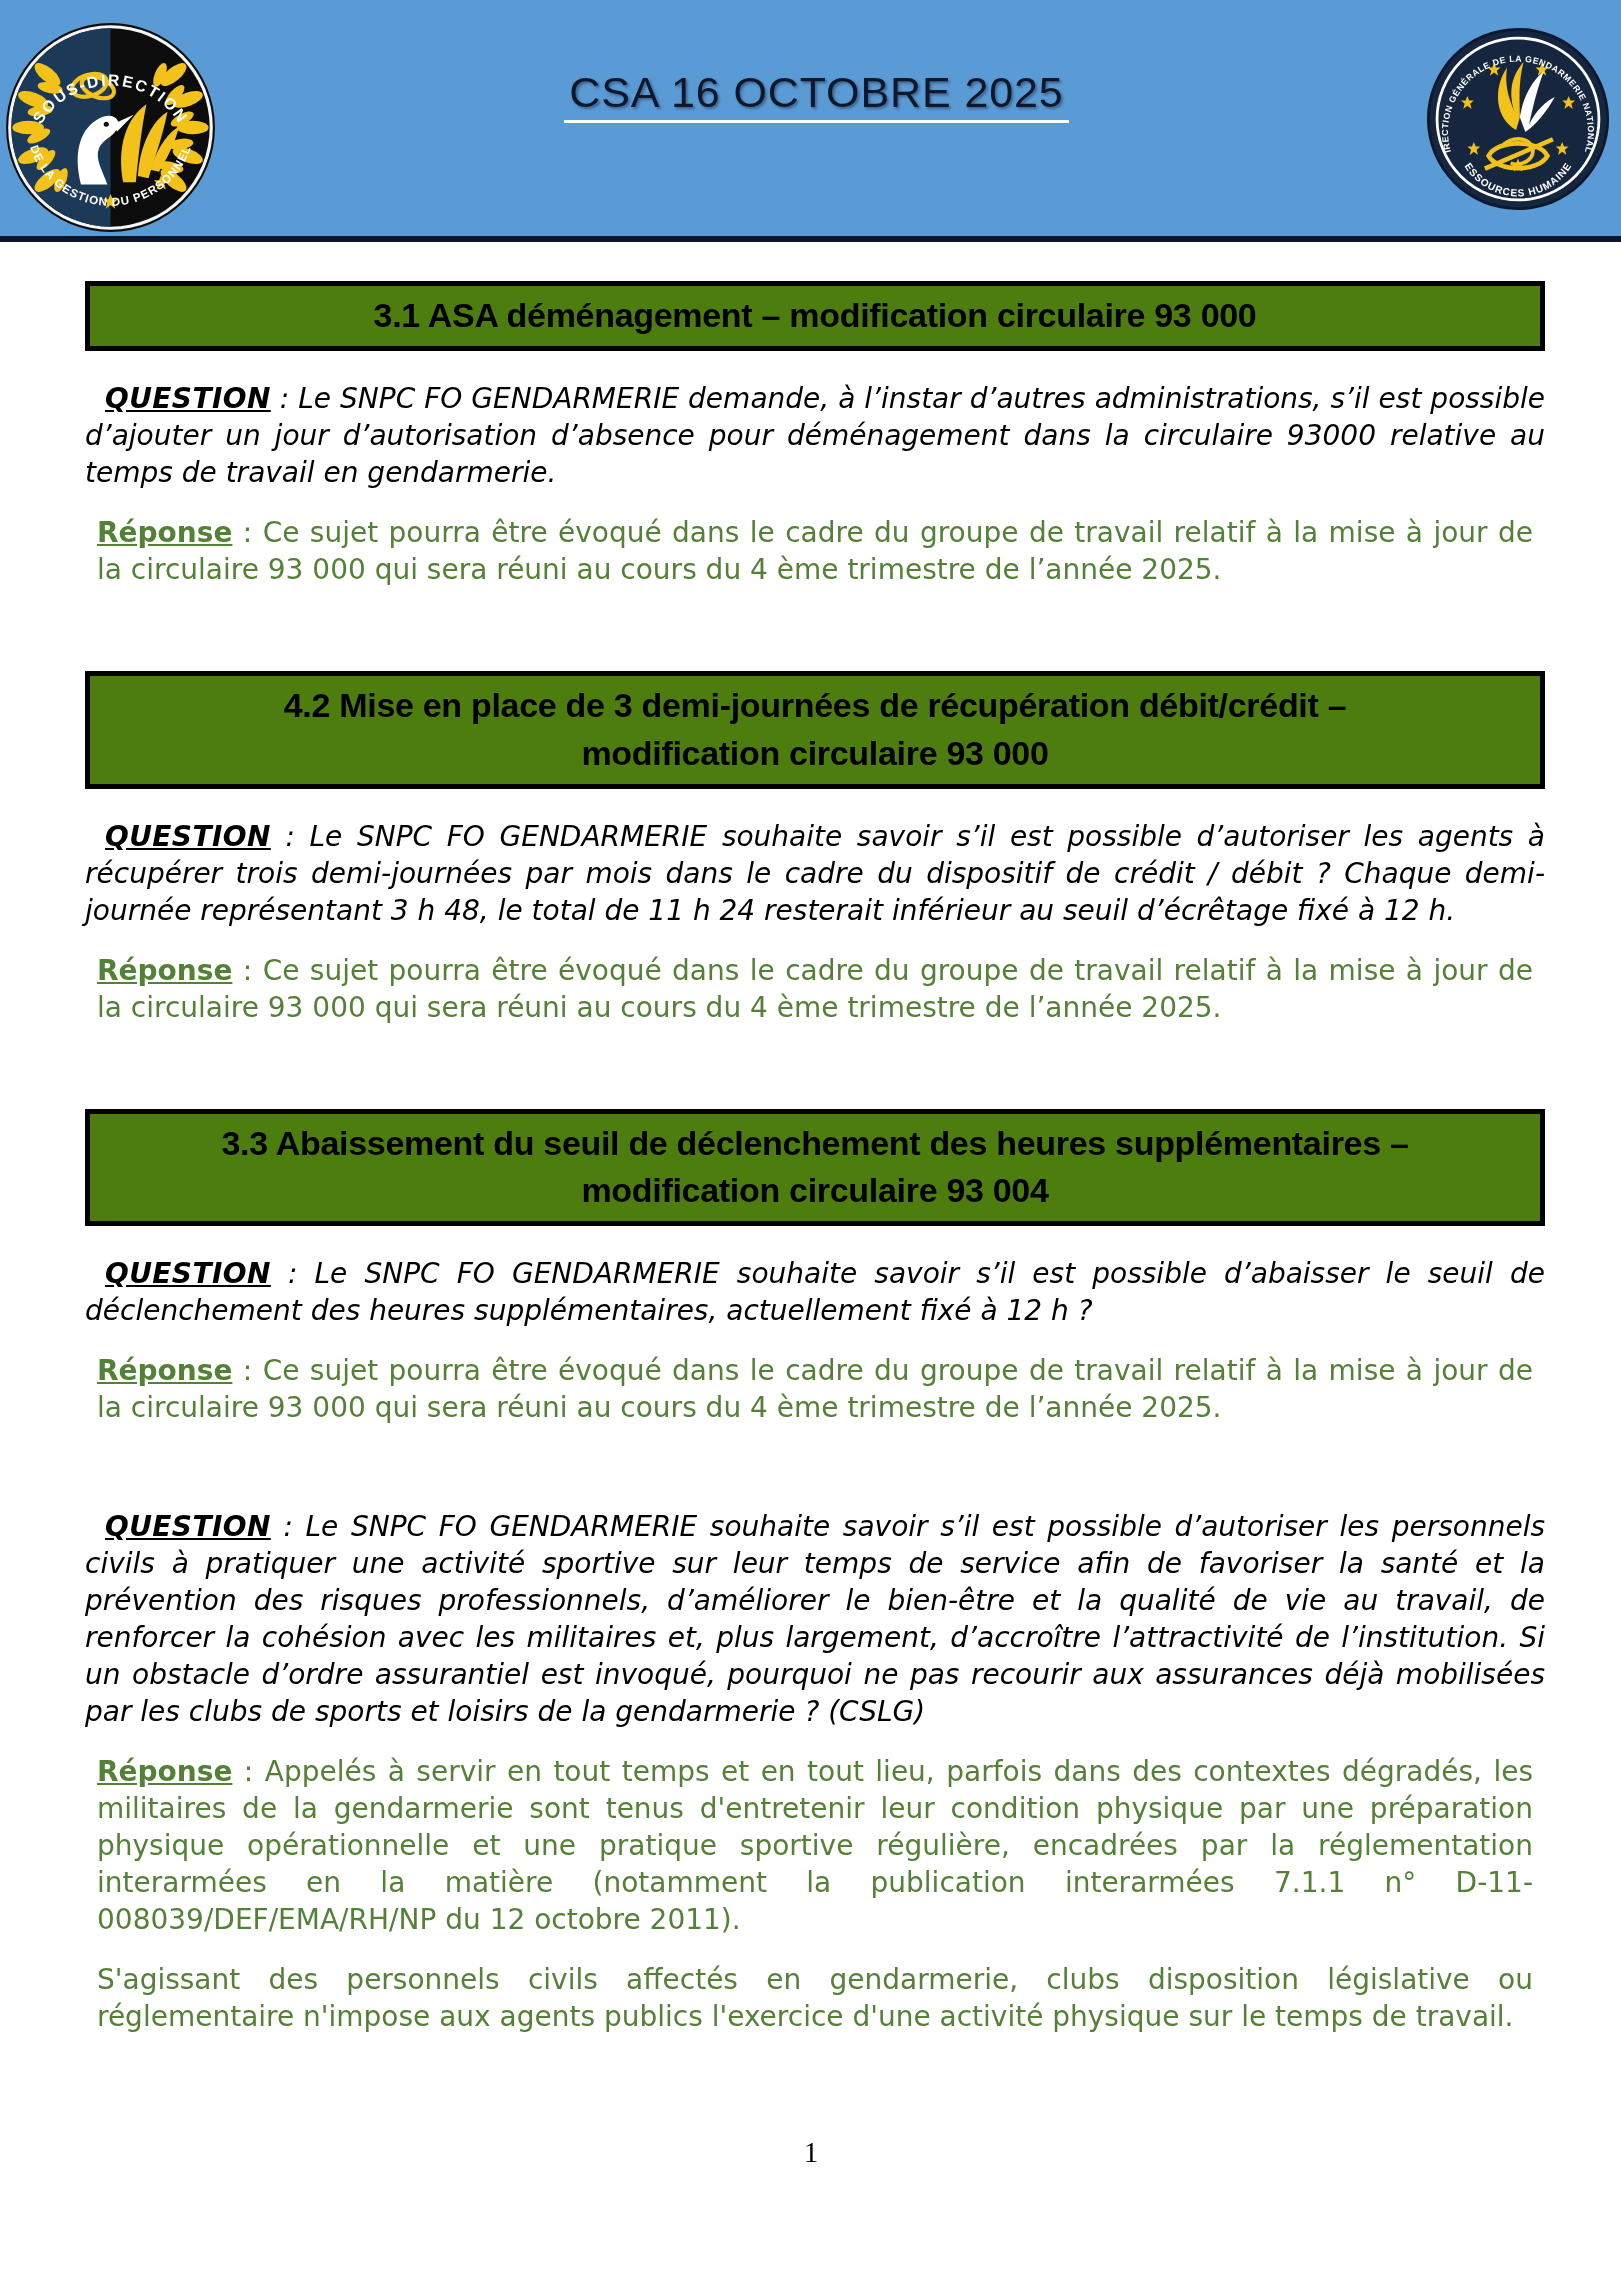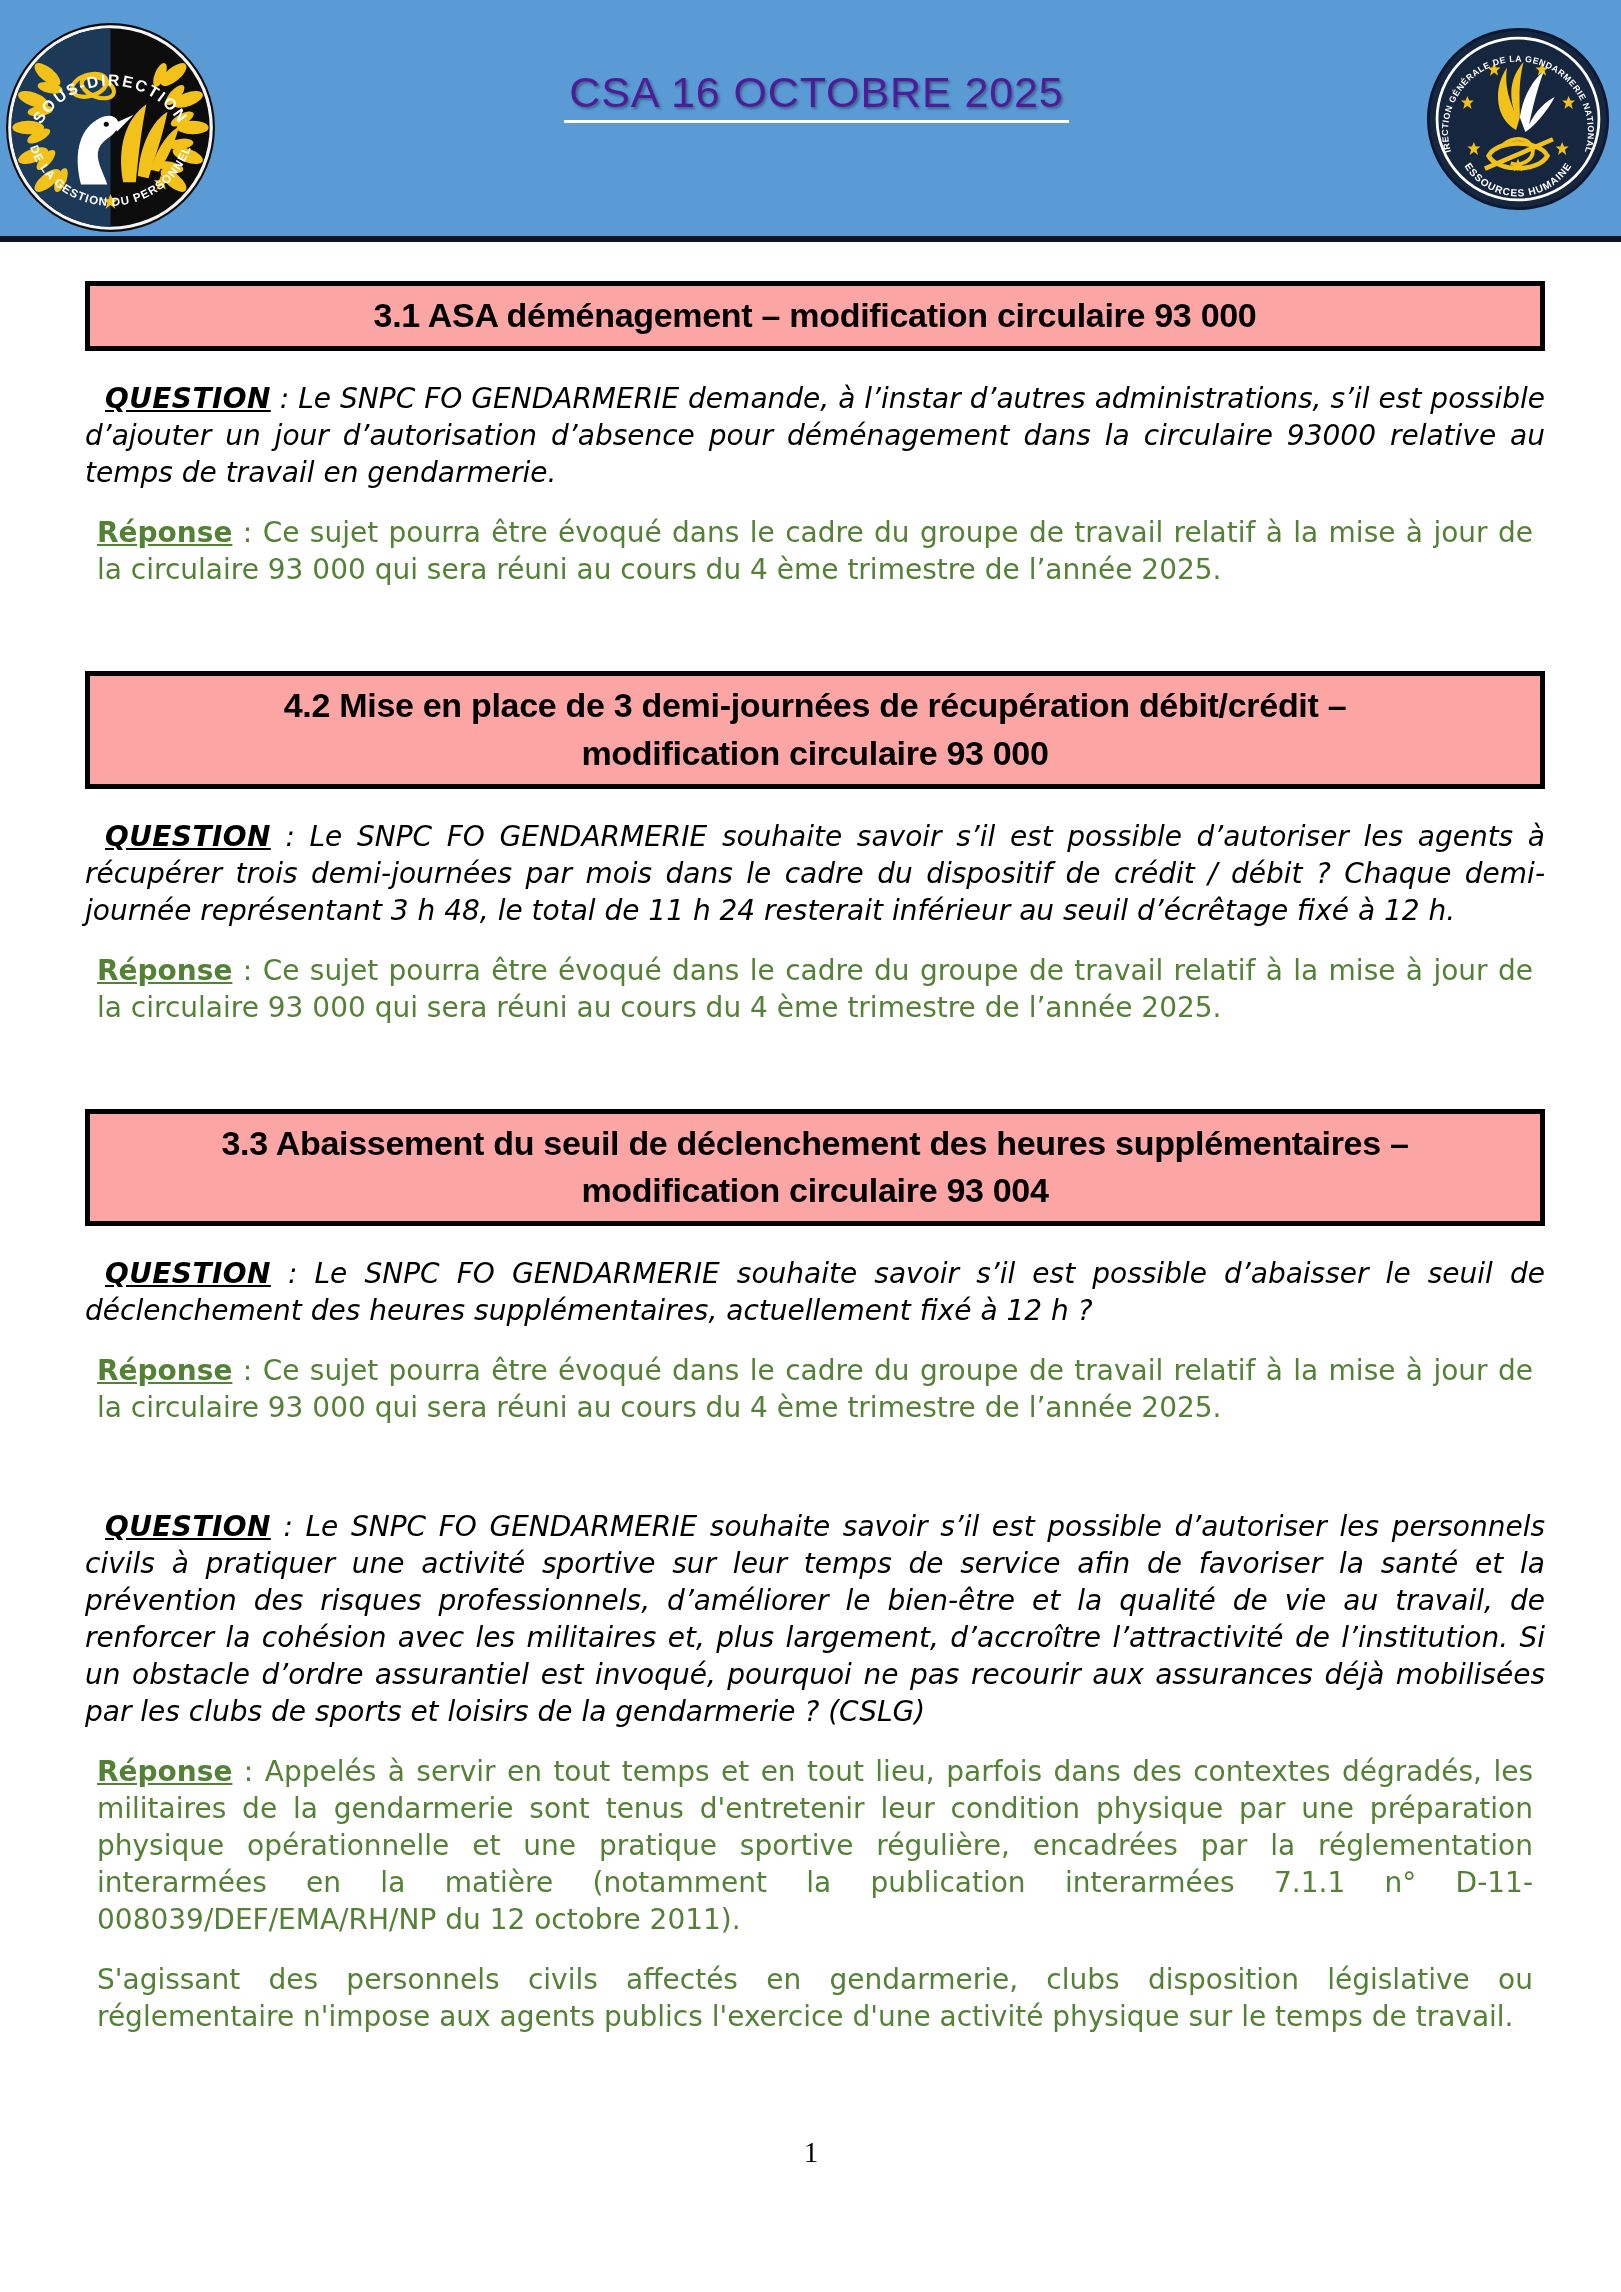--- a/index.html
+++ b/index.html
@@ -25,41 +25,41 @@
   .badge{position:absolute;}
   .badge-left{left:5.4px;top:21.5px;width:211px;height:211px;}
   .badge-right{right:12.5px;top:27px;width:184px;height:184px;}
   .doc-title{
     position:absolute;
     left:11px;right:0;top:68px;
     text-align:center;
     font-family:"Liberation Sans", sans-serif;
     font-size:43px;
     letter-spacing:0.9px;
-    color:#4c1d95;
+    color:#0f172a;
     text-shadow:1.8px 1.8px 2.7px rgba(20,30,60,.45);
   }
   .doc-title span{border-bottom:3.6px solid #ffffff;padding:0 5.4px 3.6px;}
   .doc-subtitle{
     position:absolute;
     left:0;right:0;top:149px;
     text-align:center;
     font-family:"Liberation Sans", sans-serif;
     font-size:28px;
     color:#ffffff;
     white-space:pre;
     text-shadow:0.9px 0.9px 1.8px rgba(20,30,60,.4);
   }
   .doc-subtitle span{border-bottom:2.7px solid #ffffff;padding:0 3.6px 4.5px;}
 
   
   main{display:block;margin:39px 77px 0 85px;}
   .qa-section{margin:0 0 82px 0;}
   .sec-heading{
-    background:#fca5a5;
+    background:#4d7c0f;
     border:5.4px solid #000000;
     text-align:center;
     font-family:"Liberation Sans", sans-serif;
     font-weight:bold;
     font-size:34px;
     line-height:1.4;
     padding:6.3px 12.5px;
     white-space:pre-line;
     letter-spacing:-0.3px;
     margin:0 0 30px 0;

